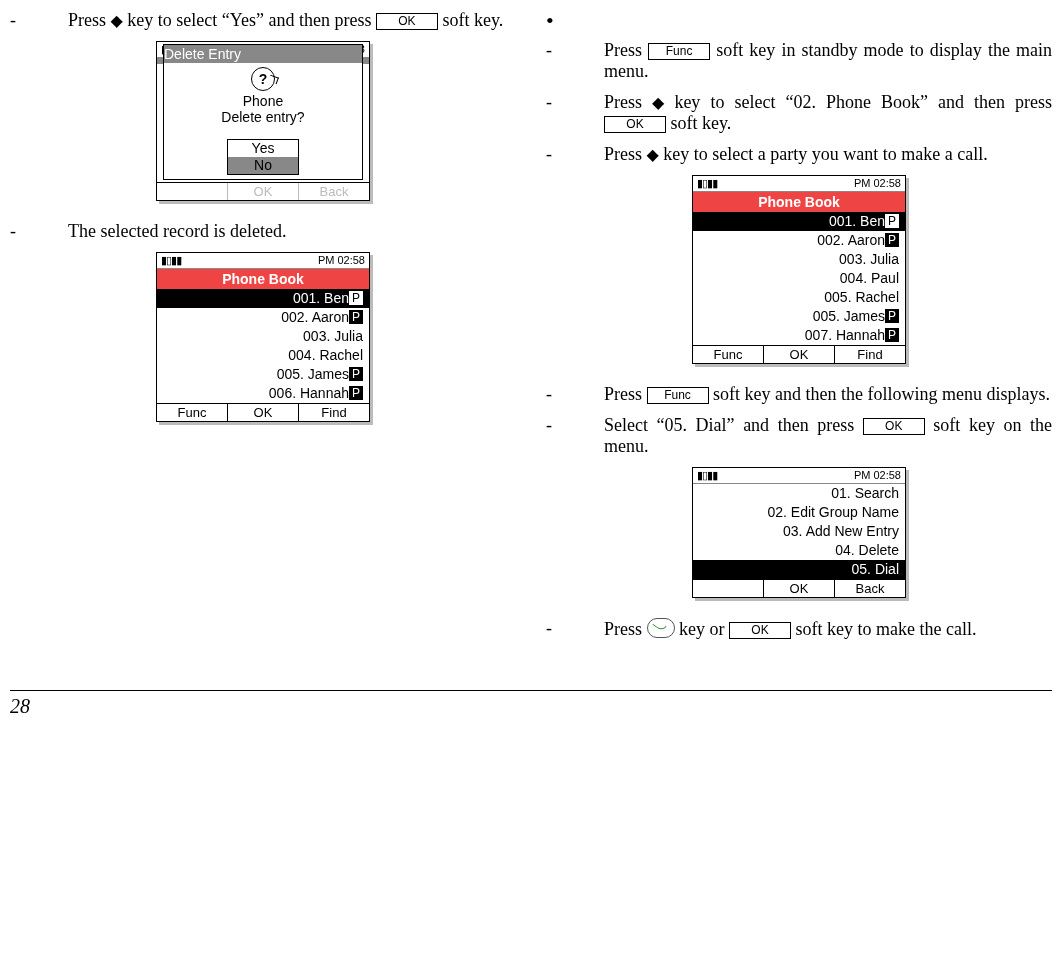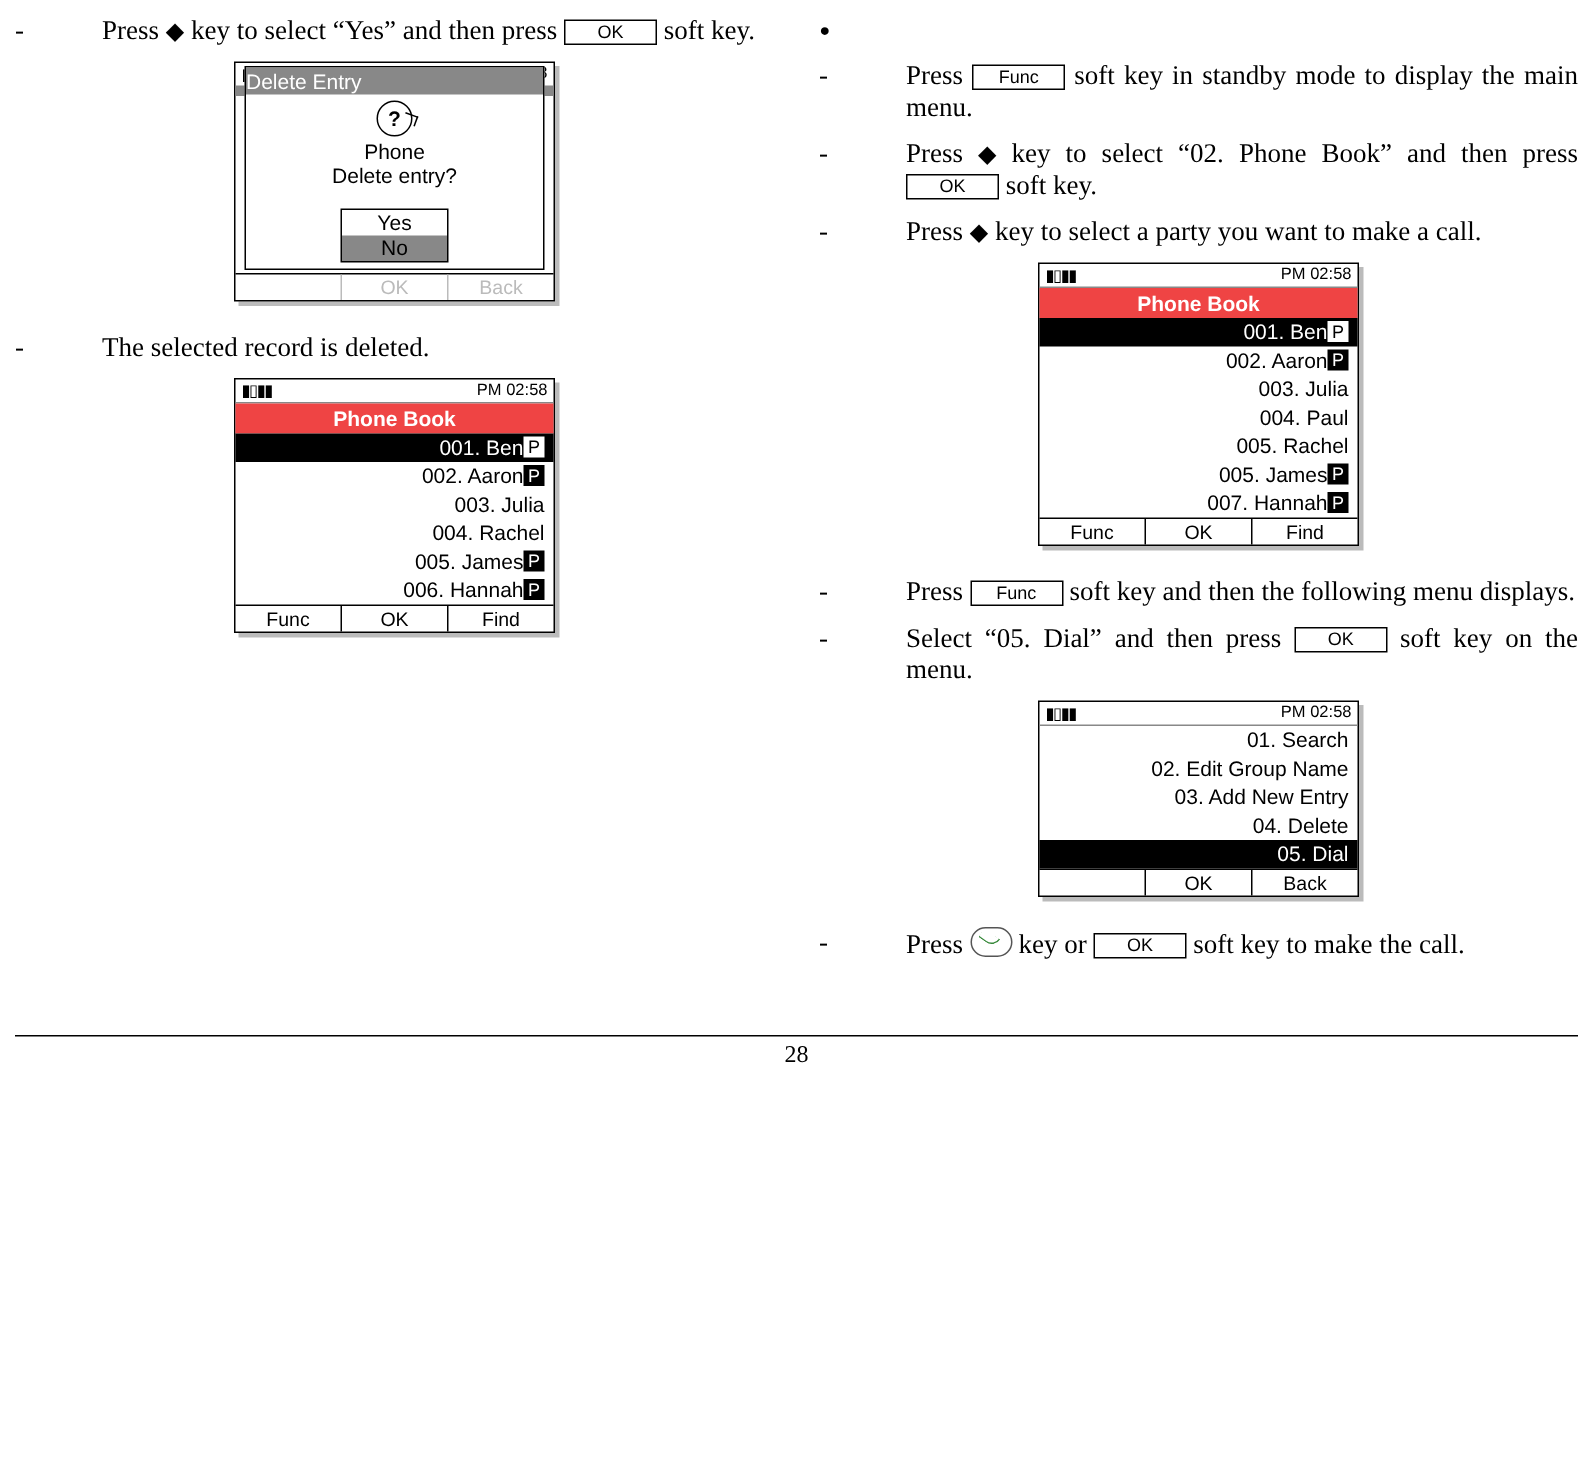--- a/index.html
+++ b/index.html
@@ -216,24 +216,24 @@
     top: 8px;
     width: 8px;
     height: 6px;
     border-right: 1.5px solid #000;
     border-top: 1.5px solid #000;
     transform: rotate(20deg);
   }
 
   .page-footer {
     border-top: 1px solid #000;
-    text-align: center;
     margin-top: 40px;
     padding-top: 4px;
-    font-size: 16px;
+    font-size: 20px;
+    font-style: italic;
   }
 </style>
 </head>
 <body>
 
 <div class="page">
 
   <div class="col">
     <ul class="steps">
       <li>

